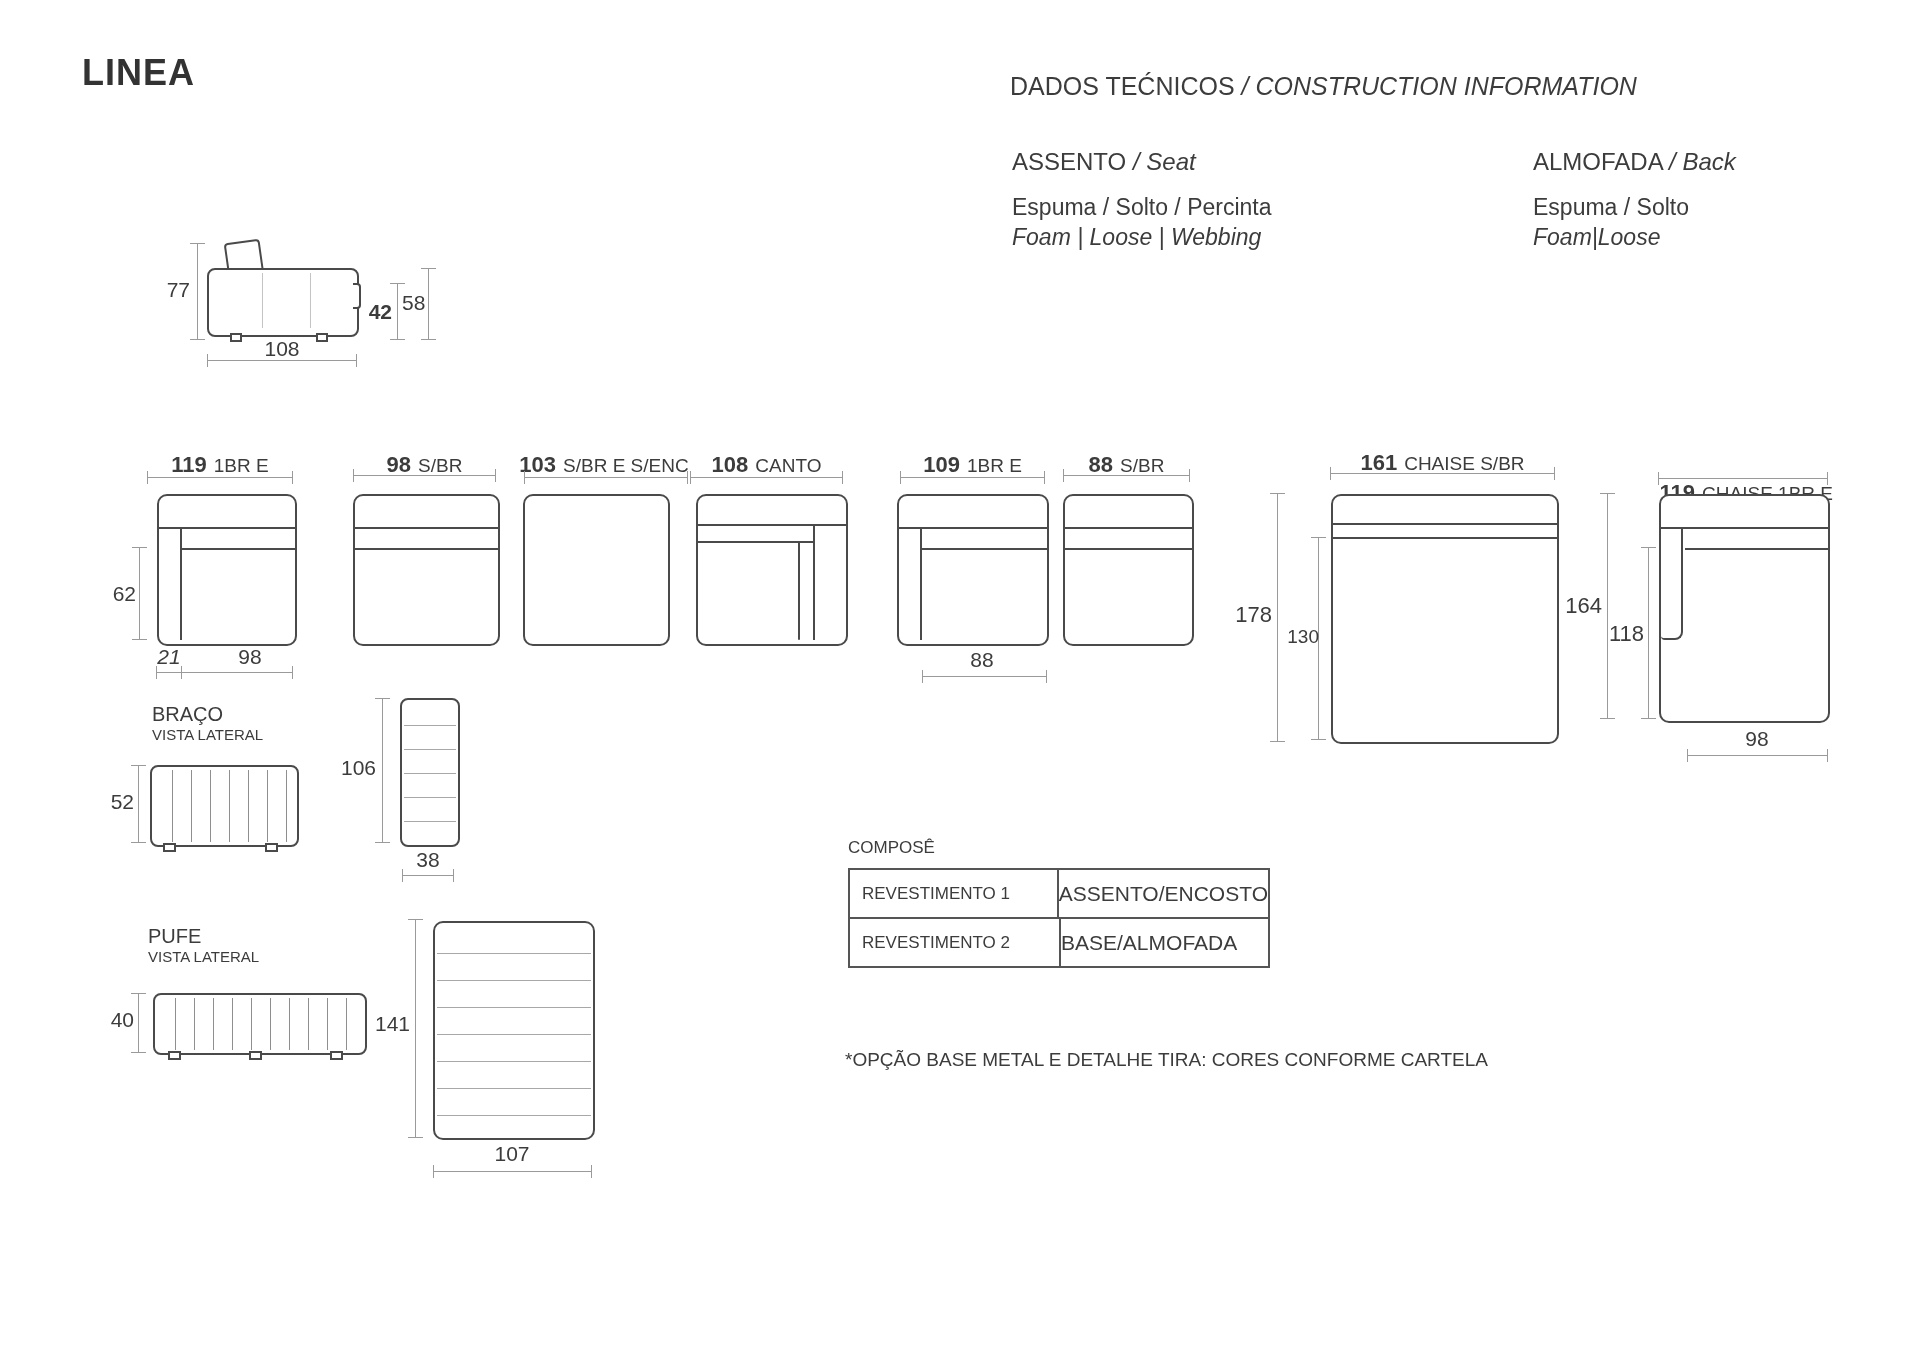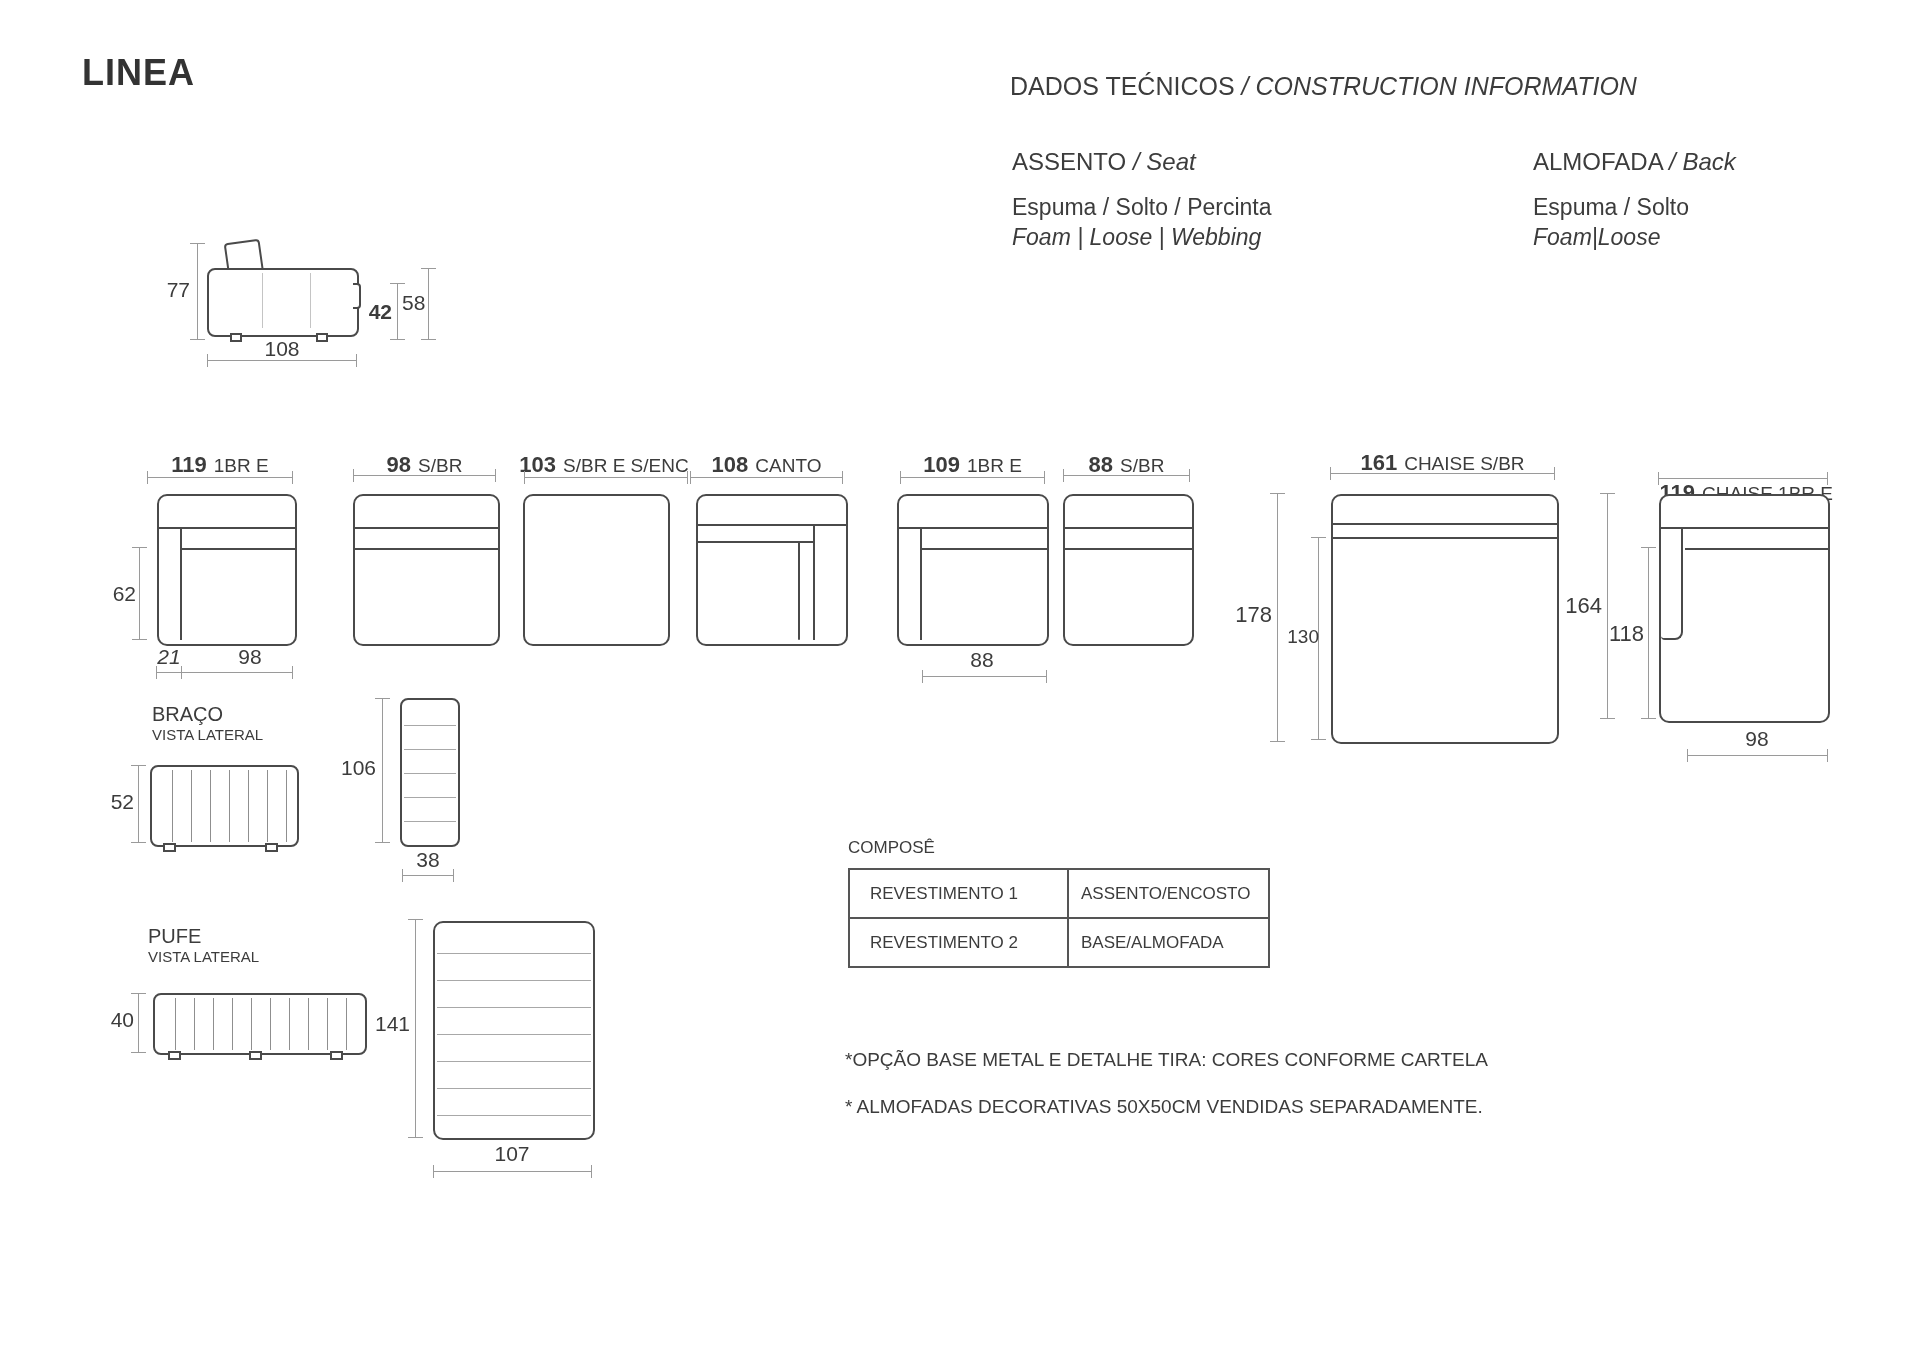--- a/index.html
+++ b/index.html
@@ -27,22 +27,22 @@
   .center{text-align:center;} .right{text-align:right;}
   
   .stripes-v{position:absolute;background:repeating-linear-gradient(90deg,transparent 0 18px,#8f8f8f 18px 19px);}
   .stripes-h{position:absolute;background:repeating-linear-gradient(180deg,transparent 0 23px,#a8a8a8 23px 24px);}
   .foot{position:absolute;border:2px solid #4a4a4a;background:#fff;}
   .seam{position:absolute;width:1px;background:#c4c4c4;}
   
   .ctable{position:absolute;border:2px solid #555;}
   .ctable .row{display:flex;height:47px;}
   .ctable .row + .row{border-top:2px solid #555;}
-  .ctable .c1{width:197px;border-right:2px solid #555;display:flex;align-items:center;padding-left:20px;font-size:17px;}
-  .ctable .c2{flex:1;display:flex;align-items:center;padding-left:12px;font-size:17px;}
+  .ctable .c1{width:197px;border-right:2px solid #555;display:flex;align-items:center;padding-left:12px;font-size:17px;}
+  .ctable .c2{flex:1;display:flex;align-items:center;font-size:21px;}
   i{font-style:italic;text-align:center;}
 </style>
 </head>
 <body>
 
 <div id="canvas">
 
   <div class="abs nowrap" style="left:82px;top:52px;font-size:36px;font-weight:bold;letter-spacing:1px;color:#333;">LINEA</div>
 
   <div class="abs nowrap" style="left:1010px;top:72px;font-size:25px;">
@@ -240,15 +240,14 @@
         <div class="c2">ASSENTO/ENCOSTO</div>
       </div>
       <div class="row">
         <div class="c1">REVESTIMENTO 2</div>
         <div class="c2">BASE/ALMOFADA</div>
       </div>
     </div>
   </div>
 
   <div class="abs nowrap" style="left:845px;top:1049px;font-size:19px;">*OPÇÃO BASE METAL E DETALHE TIRA: CORES CONFORME CARTELA</div>
-  <div class="abs nowrap" style="left:845px;top:1096px;font-size:19px;">* ALMOFADAS DECORATIVAS 50X50CM VENDIDAS SEPARADAMENTE.</div>
 
 </div>
 
 </body></html>

